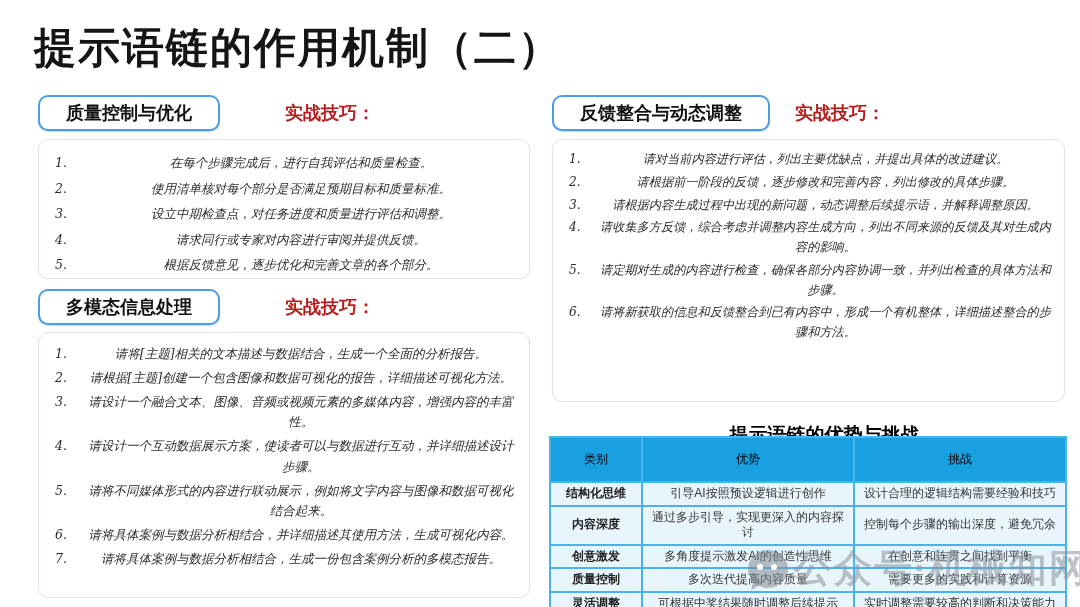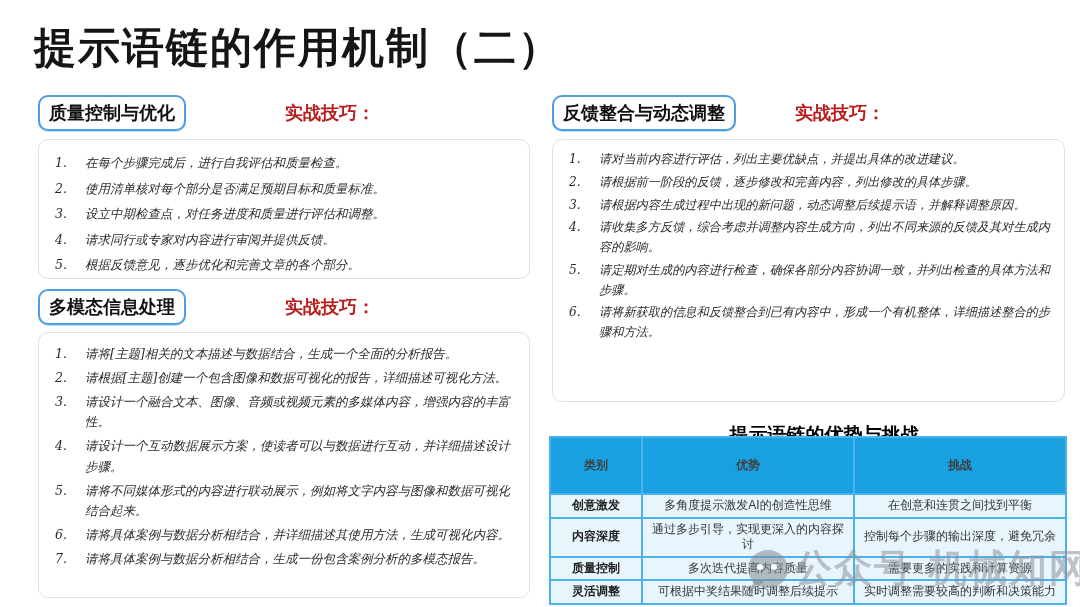--- a/index.html
+++ b/index.html
@@ -8,53 +8,53 @@
     font-family:"Liberation Sans", sans-serif;overflow:hidden;
   }
   .page-title{
     position:absolute;left:34px;top:20px;margin:0;
     font-size:42px;font-weight:800;color:#151515;letter-spacing:2px;
   }
   
   .sec-head{position:absolute;height:36px;}
   .badge{
     display:inline-block;border:2px solid #4d9de3;border-radius:10px;
-    background:#ffffff;padding:4px 9px;font-size:18px;font-weight:700;color:#111;
+    background:#ffffff;padding:4px 26px;font-size:18px;font-weight:700;color:#111;
     box-shadow:0 1px 0 rgba(77,157,227,.35);
   }
   .tips{position:absolute;top:6px;font-size:18px;font-weight:700;color:#b91c1c;white-space:nowrap;}
   .tips.l{left:247px;}
   .tips.r{left:243px;}
   
   .list-box{
     position:absolute;border:1px solid #d9e2ee;border-radius:10px;background:#fff;
     box-sizing:border-box;overflow:hidden;
     font-family:"DejaVu Serif", serif;font-style:italic;color:#2b2b2b;
   }
   .li{display:flex;}
   .li .num{width:30px;flex:0 0 30px;text-align:left;padding-left:2px;}
-  .li .txt{flex:1;}
+  .li .txt{flex:1;text-align:center;}
   .list-a{left:38px;top:139px;width:492px;height:140px;padding:12px 12px 6px 14px;font-size:12.5px;line-height:1.72;}
   .list-a .li{margin-bottom:4px;}
   .list-b{left:38px;top:332px;width:492px;height:266px;padding:11px 12px 6px 14px;font-size:12.5px;line-height:1.66;}
   .list-b .li{margin-bottom:3px;}
   .list-c{left:552px;top:139px;width:513px;height:263px;padding:10px 12px 6px 14px;font-size:12.2px;line-height:1.62;}
   .list-c .li{margin-bottom:3px;}
   
   .tbl-title{
     position:absolute;left:552px;top:406px;width:513px;margin:16px;text-align:center;
     font-size:19px;font-weight:700;color:#000;
   }
   .adv-table{
     position:absolute;left:549px;top:436px;width:516px;border-collapse:collapse;
     font-size:12px;table-layout:fixed;
   }
   .adv-table th{
-    background:#18a0e0;color:#404040;font-weight:700;border:2px solid #4ab3ec;
-    padding:19px 2px;height:16px;
+    background:#18a0e0;color:#000000;font-weight:400;border:2px solid #4ab3ec;
+    padding:13px 2px;height:16px;
   }
   .adv-table td{
     background:#e9f5fd;color:#333;border:2px solid #4ab3ec;text-align:center;
     padding:3px 4px;line-height:1.3;
   }
   .adv-table td.cat{font-weight:700;color:#222;}
   .adv-table col.c1{width:92px;}
   .adv-table col.c2{width:212px;}
   .adv-table col.c3{width:212px;}
   
@@ -205,34 +205,39 @@
     </colgroup>
   <thead>
     <tr>
       <th>类别</th>
       <th>优势</th>
       <th>挑战</th>
     </tr>
   </thead>
   <tbody>
 
+      <tr>
+        <td class="cat">结构化思维</td>
+        <td>引导AI按照预设逻辑进行创作</td>
+        <td>设计合理的逻辑结构需要经验和技巧</td>
+      </tr>
+
+      <tr>
+        <td class="cat">内容深度</td>
+        <td>通过多步引导，实现更深入的内容探讨</td>
+        <td>控制每个步骤的输出深度，避免冗余</td>
+      </tr>
 
       <tr>
         <td class="cat">创意激发</td>
         <td>多角度提示激发AI的创造性思维</td>
         <td>在创意和连贯之间找到平衡</td>
       </tr>
 
       <tr>
-        <td class="cat">内容深度</td>
-        <td>通过多步引导，实现更深入的内容探讨</td>
-        <td>控制每个步骤的输出深度，避免冗余</td>
-      </tr>
-
-      <tr>
         <td class="cat">质量控制</td>
         <td>多次迭代提高内容质量</td>
         <td>需要更多的实践和计算资源</td>
       </tr>
 
       <tr>
         <td class="cat">灵活调整</td>
         <td>可根据中奖结果随时调整后续提示</td>
         <td>实时调整需要较高的判断和决策能力</td>
       </tr>

